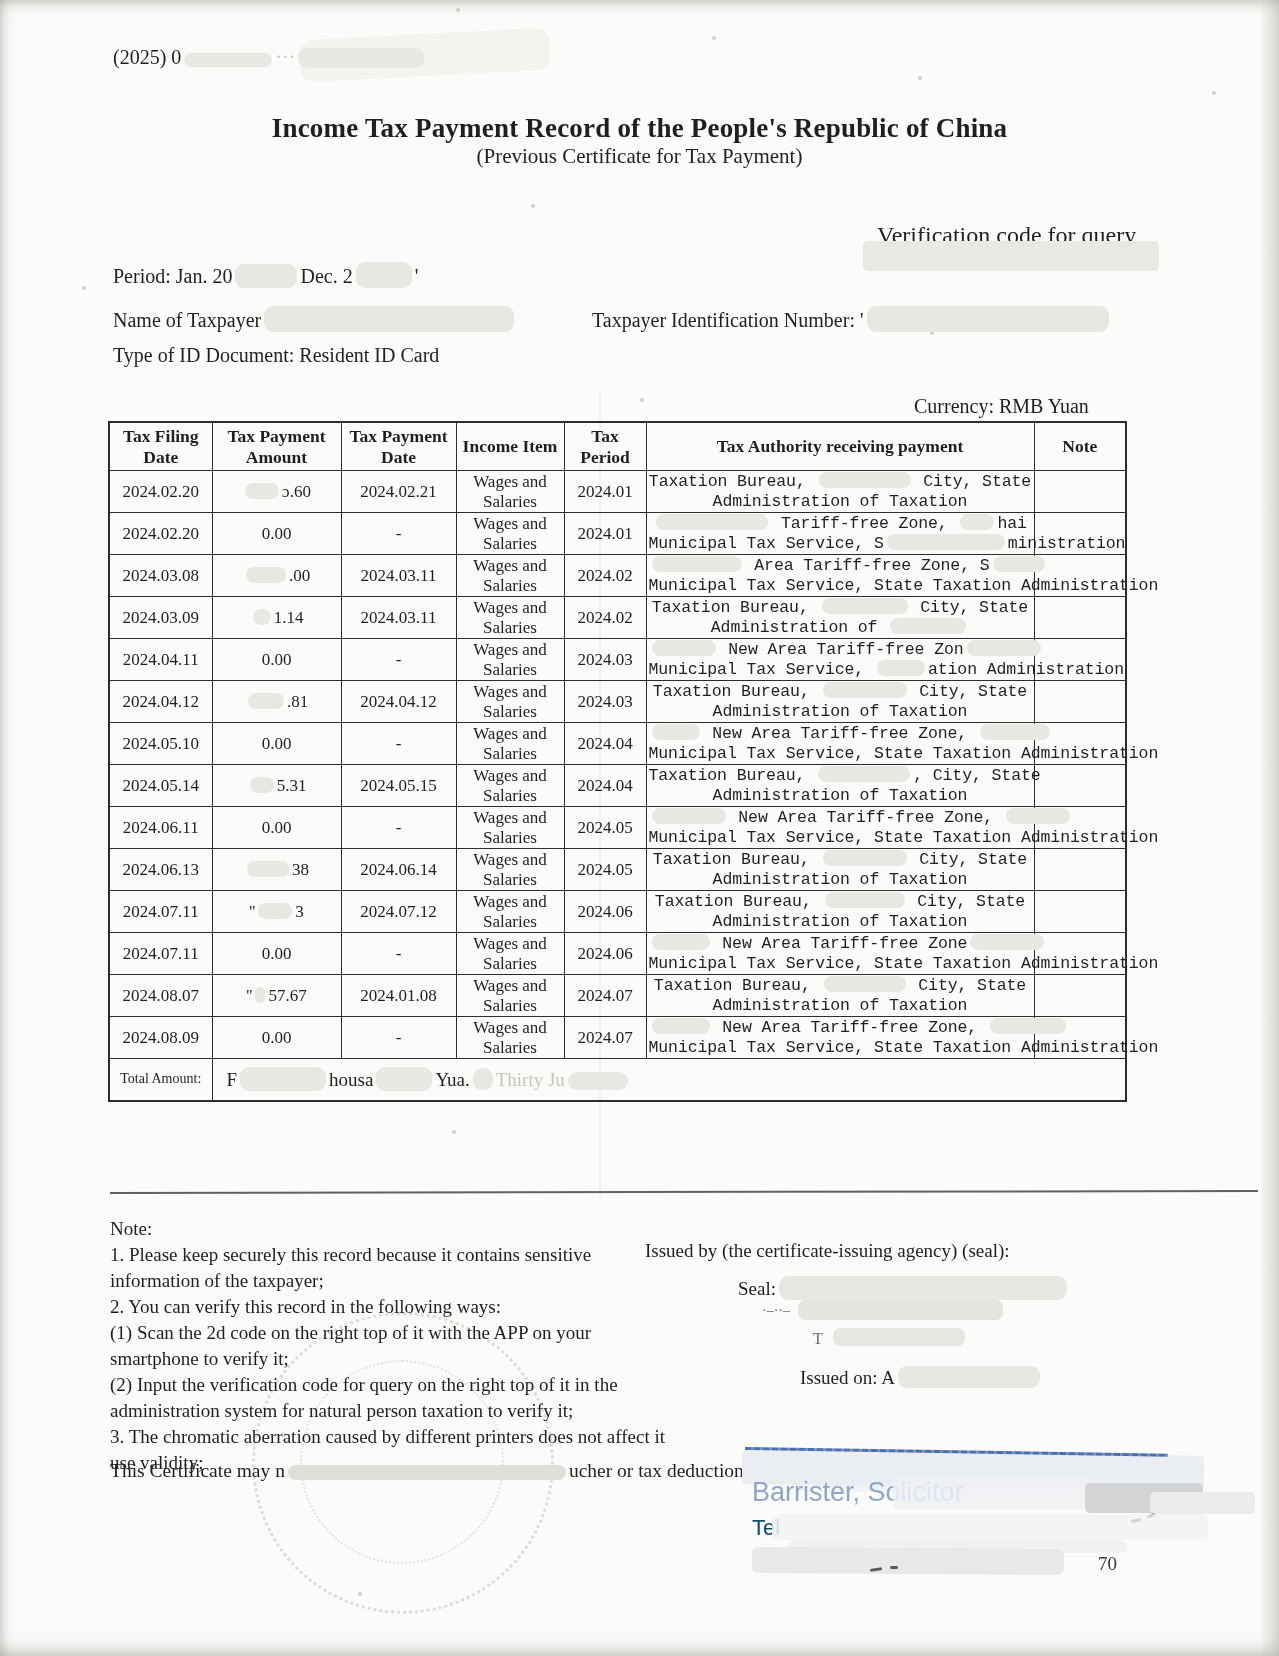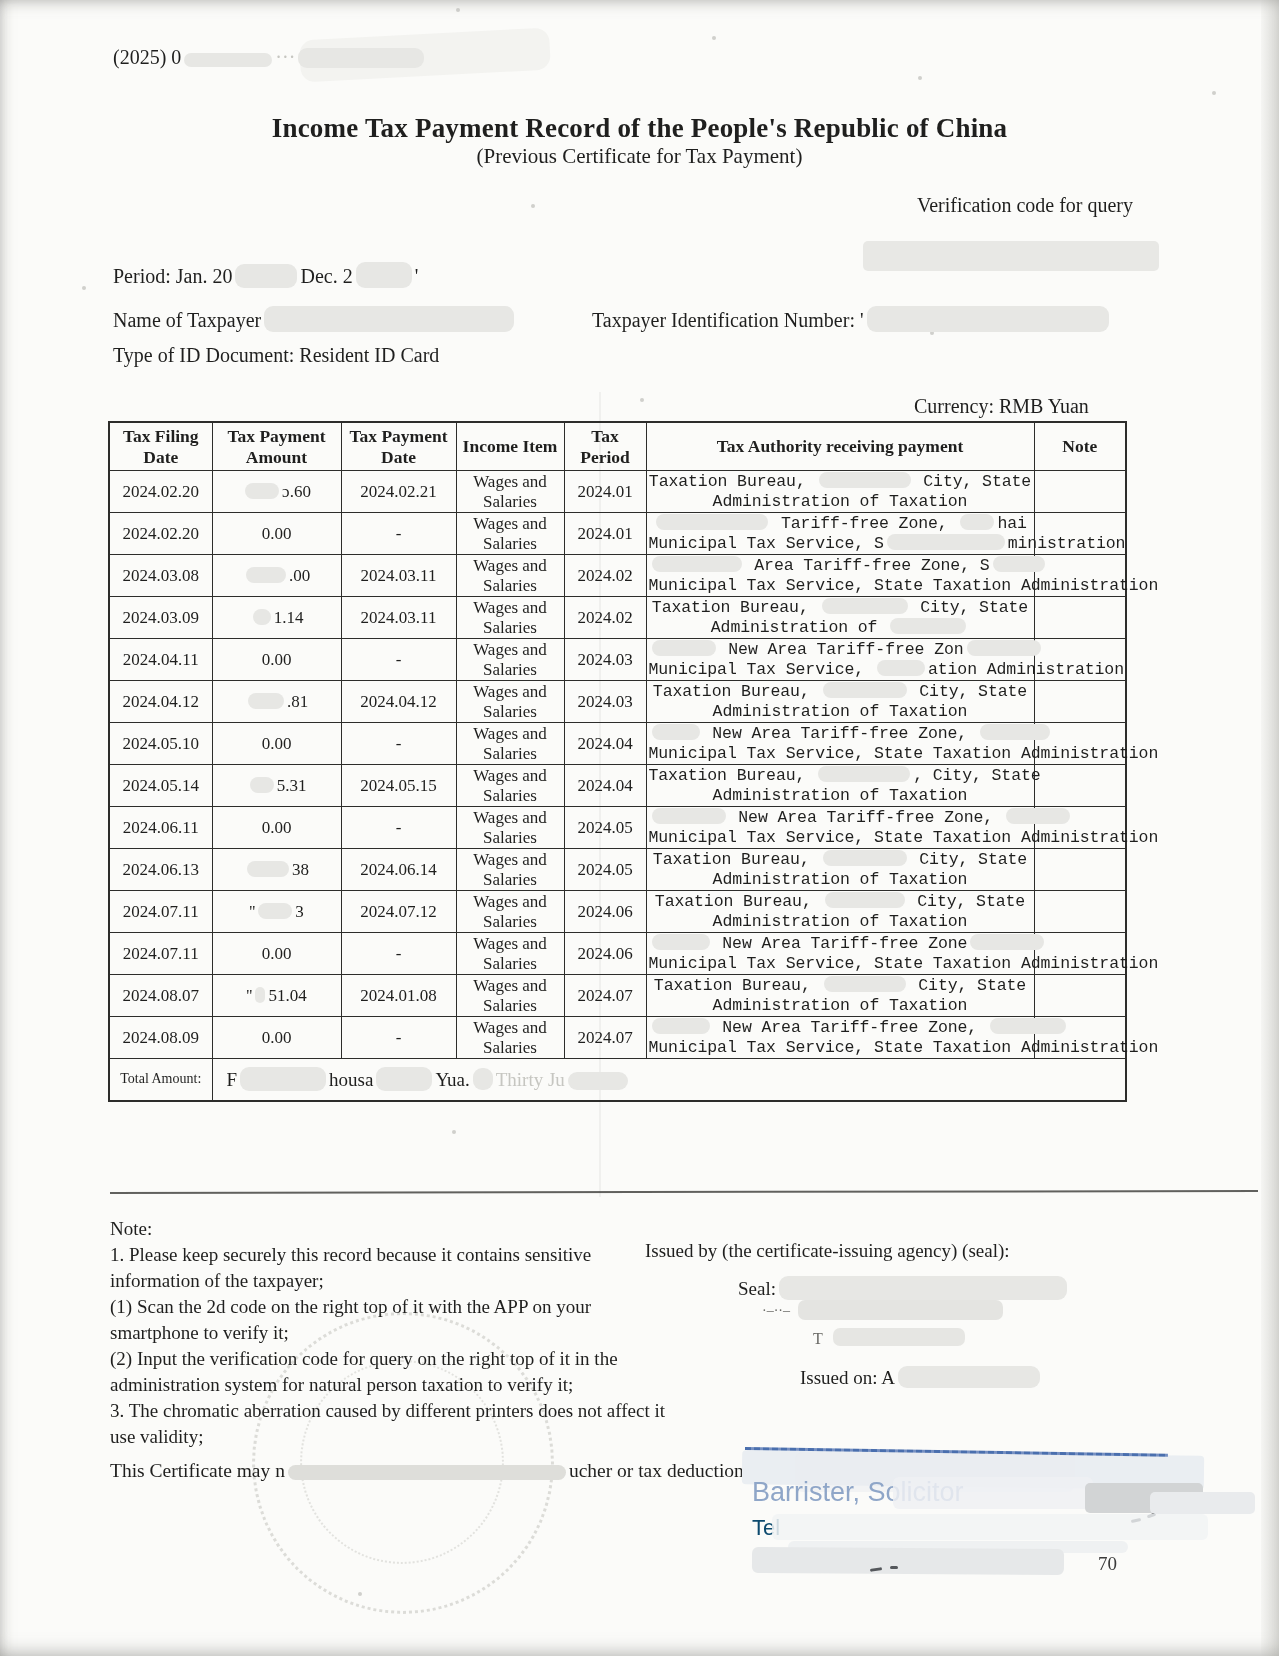--- a/index.html
+++ b/index.html
@@ -12,21 +12,21 @@
                inset 12px 0 16px -12px rgba(110,110,105,.4);
   }
   .abs{position:absolute;z-index:2;}
   .redact{display:inline-block;background:#e7e7e4;border-radius:9px;height:20px;vertical-align:-4px;margin:0 3px;}
   .ghost{color:#c6c6c1;}
   .ghost-dark{color:#6a6a66;}
   .title{left:0;width:100%;text-align:center;top:95px;font-size:27px;font-weight:bold;letter-spacing:.2px;}
   .subtitle{left:0;width:100%;text-align:center;top:144px;font-size:21px;}
   .ref-line{left:113px;top:46px;font-size:20px;}
   .meta{font-size:20px;white-space:nowrap;}
-  .verif{left:877px;top:194px;font-size:20px;margin-left:40px;}
+  .verif{left:877px;top:222px;font-size:24px;}
   .currency{left:914px;top:395px;font-size:20px;}
   table.taxtable{
     position:absolute;left:108px;top:421px;width:1017px;z-index:2;
     border-collapse:collapse;table-layout:fixed;
     border:2px solid #2d2d2b;font-size:17px;
   }
   .taxtable th,.taxtable td{border:1.5px solid #2d2d2b;text-align:center;padding:0 2px;overflow:visible;}
   .taxtable thead th{height:47px;font-size:17.5px;font-weight:bold;line-height:1.18;}
   .taxtable tbody td{height:41px;line-height:1.16;}
   .c-auth{font-size:16.5px;letter-spacing:-.1px;font-family:Liberation Mono, monospace;}
@@ -245,21 +245,21 @@
           <td>Wages and Salaries</td>
           <td>2024.06</td>
           <td class="c-auth">
             <div class="auth-line"><span class="redact" style="width: 58px;"></span><span> New Area Tariff-free Zone</span><span class="redact" style="width: 74px;"></span></div>
             <div class="auth-line"><span>Municipal Tax Service, State Taxation Administration</span></div>
           </td>
           <td></td>
         </tr>
         <tr>
           <td>2024.08.07</td>
-          <td class="c-amt"><span>''</span><span class="redact" style="width: 10px;"></span><span>51.04</span></td>
+          <td class="c-amt"><span>''</span><span class="redact" style="width: 10px;"></span><span>57.67</span></td>
           <td>2024.01.08</td>
           <td>Wages and Salaries</td>
           <td>2024.07</td>
           <td class="c-auth">
             <div class="auth-line"><span>Taxation Bureau, </span><span class="redact" style="width: 82px;"></span><span> City, State</span></div>
             <div class="auth-line"><span>Administration of Taxation</span></div>
           </td>
           <td></td>
         </tr>
         <tr>
@@ -281,20 +281,21 @@
         <td class="total-cell" colspan="6"><span>F</span><span class="redact" style="width: 86px; height: 24px; vertical-align: -5px;"></span><span>housa</span><span class="redact" style="width: 56px; height: 24px; vertical-align: -5px;"></span><span>Yua.</span><span class="redact" style="width: 20px; height: 22px; vertical-align: -4px;"></span><span class="ghost">Thirty Ju</span><span class="redact" style="width: 60px; height: 18px; vertical-align: -4px;"></span></td>
       </tr>
     </tbody>
   </table>
 
   <div class="abs rule"></div>
 
   <div class="abs notes">
     <div>Note:</div>
     <div class="note-item">1. Please keep securely this record because it contains sensitive information of the taxpayer;</div>
+    <div class="note-item">2. You can verify this record in the following ways:</div>
     <div class="note-item">(1) Scan the 2d code on the right top of it with the APP on your smartphone to verify it;</div>
     <div class="note-item">(2) Input the verification code for query on the right top of it in the administration system for natural person taxation to verify it;</div>
     <div class="note-item">3. The chromatic aberration caused by different printers does not affect it use validity;</div>
   </div>
 
   <div class="abs issuedby">Issued by (the certificate-issuing agency) (seal):</div>
   <div class="abs seal-line"><span>Seal:</span><span class="redact" style="width: 288px; height: 24px; vertical-align: -5px;"></span></div>
   <div class="abs ghost-dark" style="left:762px;top:1303px;font-size:14px;">·–··–</div>
   <div class="abs blob" style="left:798px;top:1300px;width:205px;height:20px;background:#e4e4e1;"></div>
   <div class="abs ghost-dark" style="left:813px;top:1330px;font-size:16px;">T</div>

